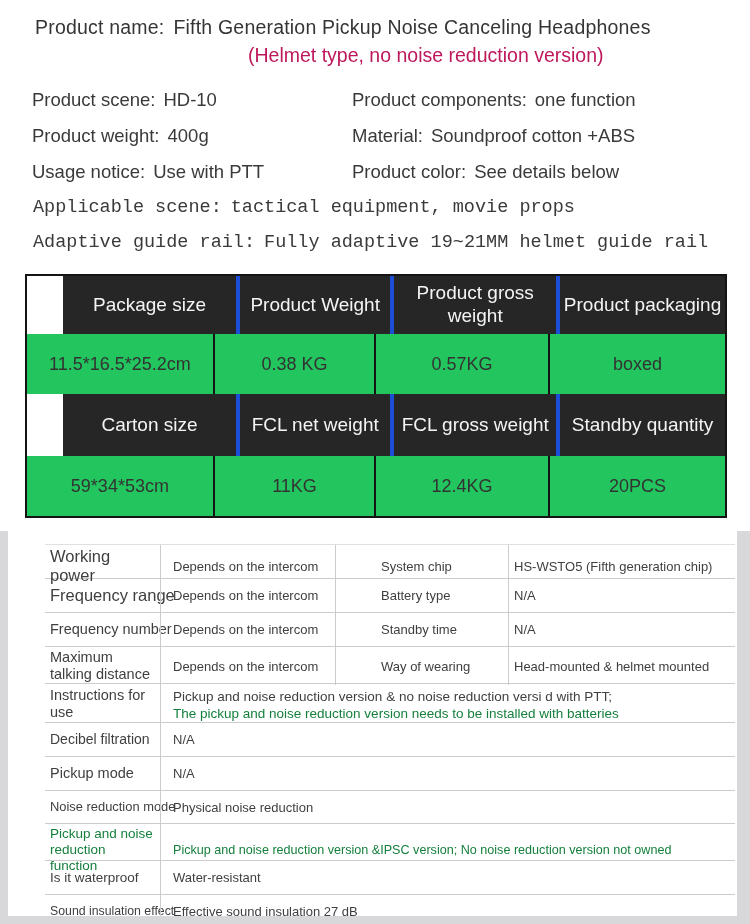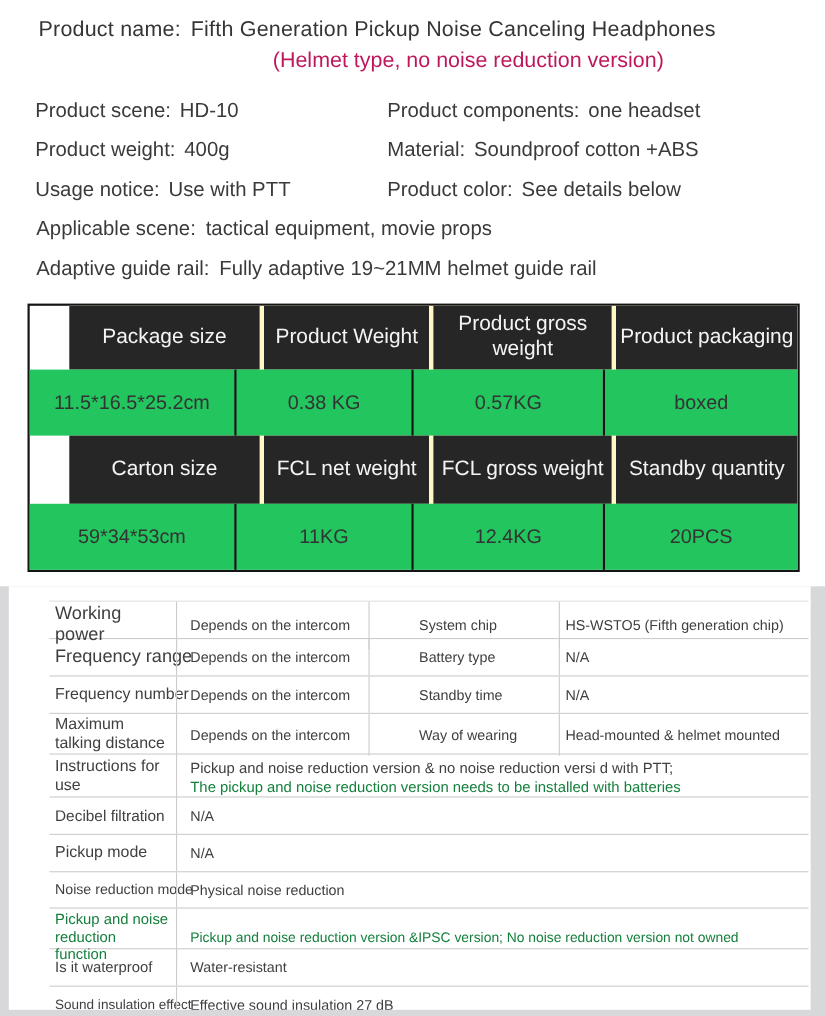--- a/index.html
+++ b/index.html
@@ -11,27 +11,27 @@
   }
   
   .top{padding-top:16px;}
   .pname-line1{display:flex;margin-left:35px;font-size:19.5px;color:#353535;letter-spacing:.2px;}
   .pname-line1 .lab{margin-right:9px;white-space:nowrap;}
   .pname-line2{margin-left:248px;margin-top:5px;font-size:19.5px;color:#be185d;}
   .pair-row{display:flex;margin-top:14px;font-size:18.5px;}
   .pair-left{margin-left:32px;width:320px;display:flex;}
   .pair-right{display:flex;}
   .pair-row .lab{margin-right:8px;white-space:nowrap;}
-  .full-row{display:flex;margin-left:33px;margin-top:14px;font-size:18.5px;}
+  .full-row{display:flex;margin-left:33px;margin-top:14px;font-size:18.5px;font-family:Liberation Mono, monospace;}
   .full-row .lab{margin-right:9px;white-space:nowrap;}
 
   
   .pkg{margin:21px 23px 0 25px;border:2px solid #141414;background:#ffffff;}
   .pkg-row{display:grid;grid-template-columns:1.07fr .93fr 1fr 1.02fr;}
-  .pkg-row.dark{column-gap:4px;background:#fef9c3;margin-left:36px;}
+  .pkg-row.dark{column-gap:4px;background:#1d4ed8;margin-left:36px;}
   .pkg-row.h1{height:58px;}
   .pkg-row.v1{height:60px;}
   .pkg-row.h2{height:62px;}
   .pkg-row.v2{height:60px;}
   .pkg-cell{display:flex;align-items:center;justify-content:center;text-align:center;}
   .pkg-row.dark .pkg-cell{background:#262626;color:#f4f4f4;font-size:19px;line-height:1.2;}
   .pkg-row.light .pkg-cell{background:#22c55e;color:#333333;font-size:18px;}
   .pkg-row.light .pkg-cell + .pkg-cell{border-left:2px solid #141414;}
 
   
@@ -64,21 +64,21 @@
   </div>
   <div class="pname-line2">(Helmet type, no noise reduction version)</div>
 
   <div class="pair-row" style="margin-top:22px;">
     <div class="pair-left">
       <span class="lab">Product scene:</span>
       <span>HD-10</span>
     </div>
     <div class="pair-right">
       <span class="lab">Product components:</span>
-      <span>one headset</span>
+      <span>one function</span>
     </div>
   </div>
   <div class="pair-row">
     <div class="pair-left">
       <span class="lab">Product weight:</span>
       <span>400g</span>
     </div>
     <div class="pair-right">
       <span class="lab">Material:</span>
       <span>Soundproof cotton +ABS</span>

